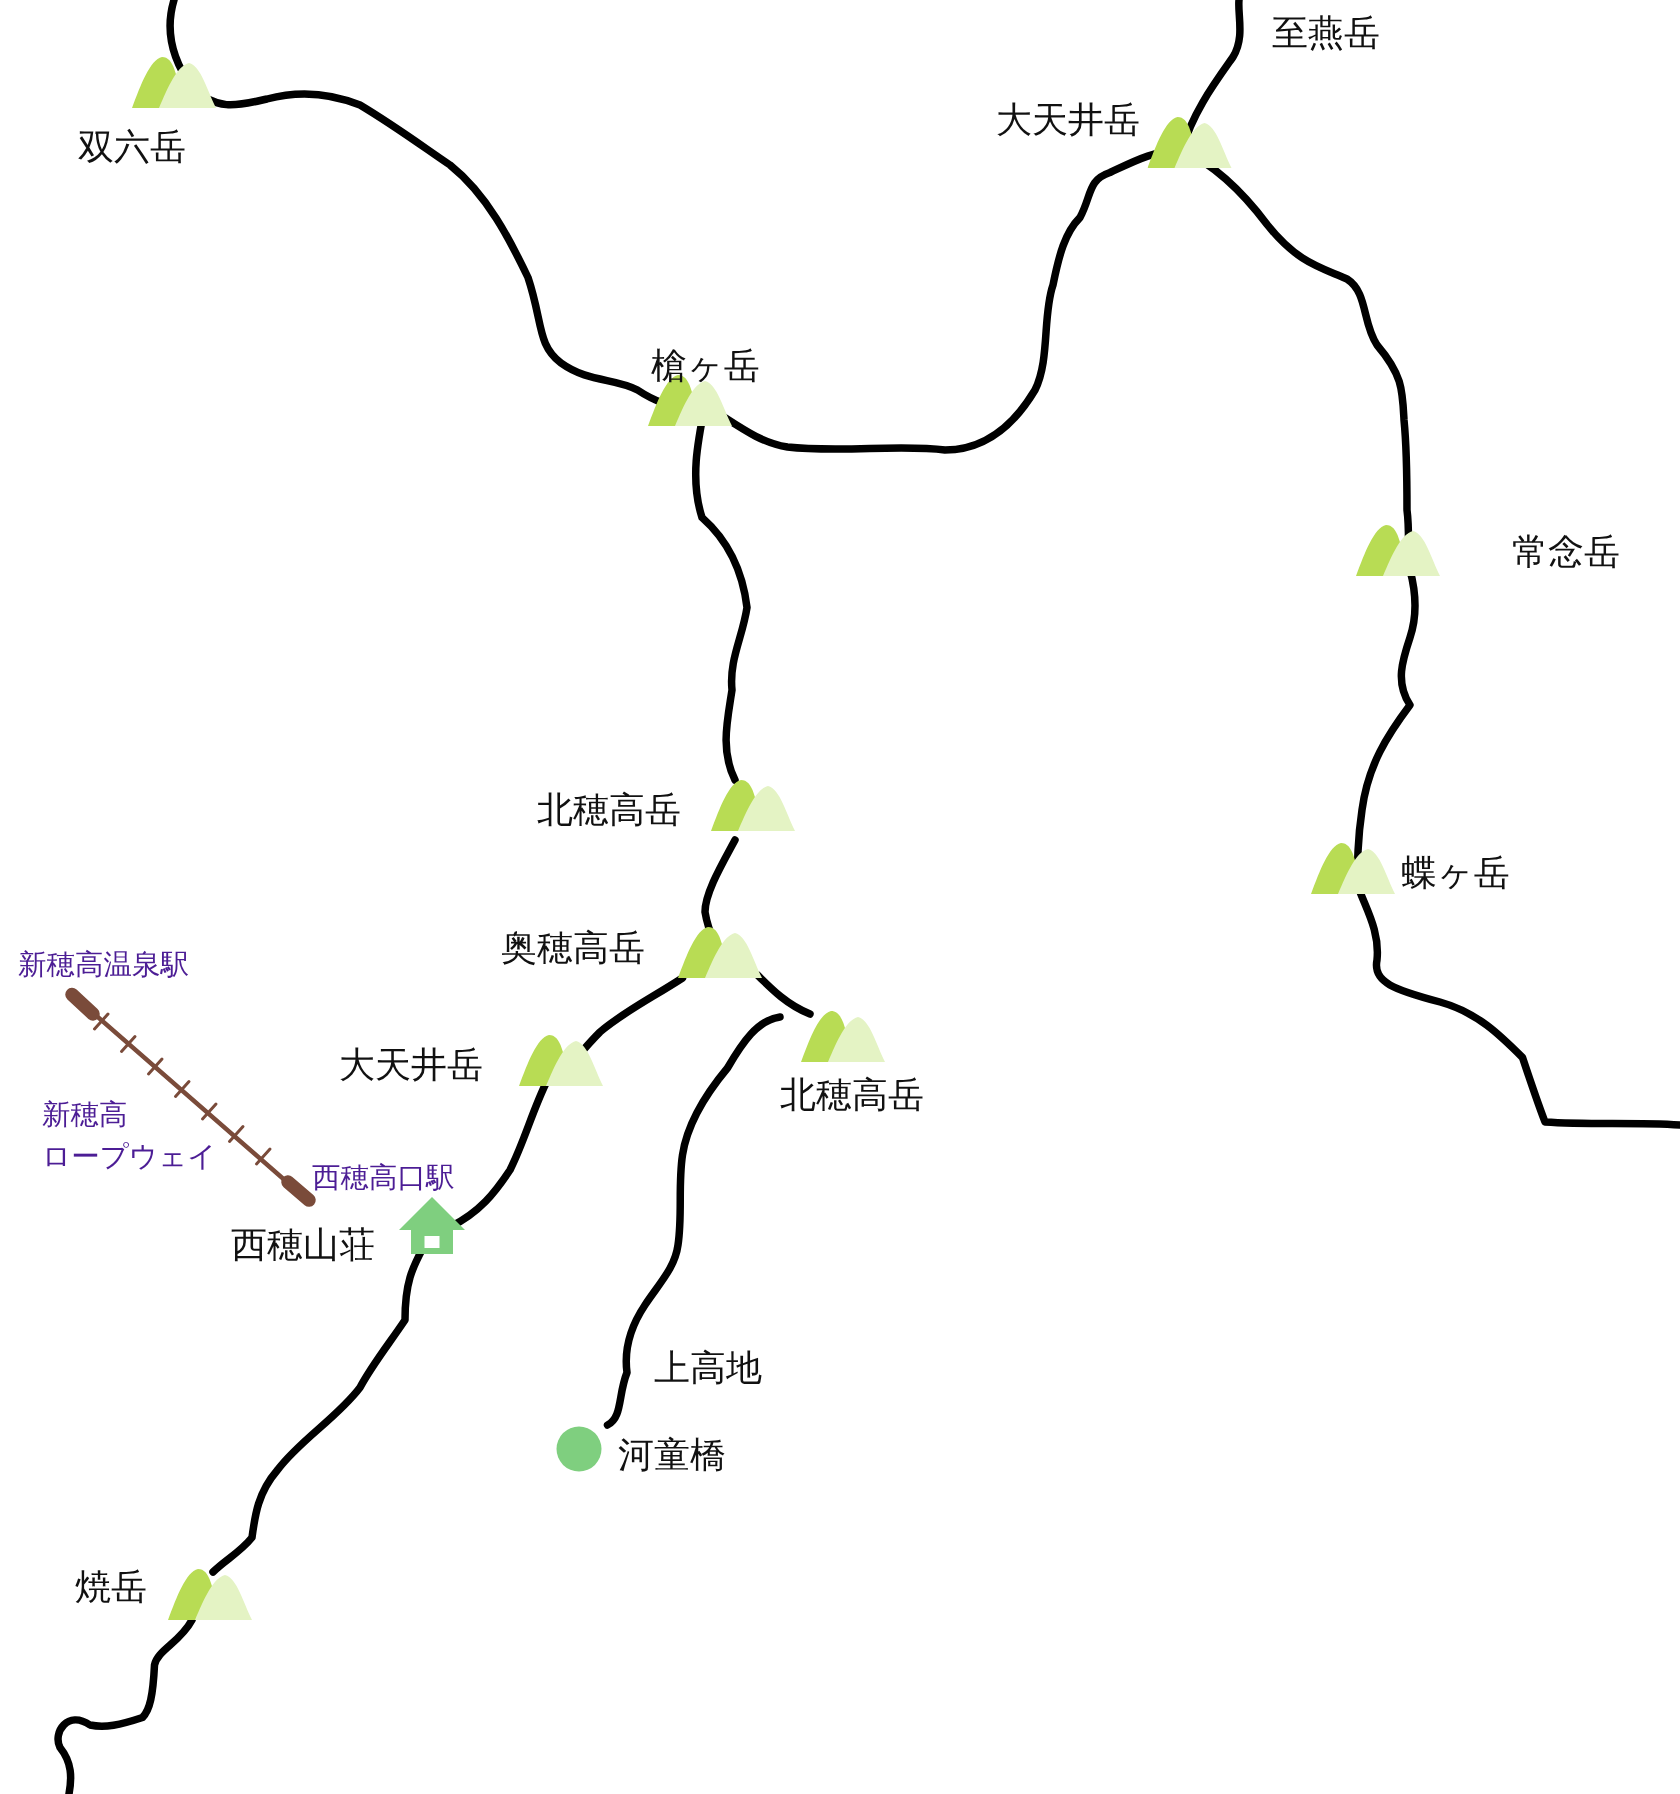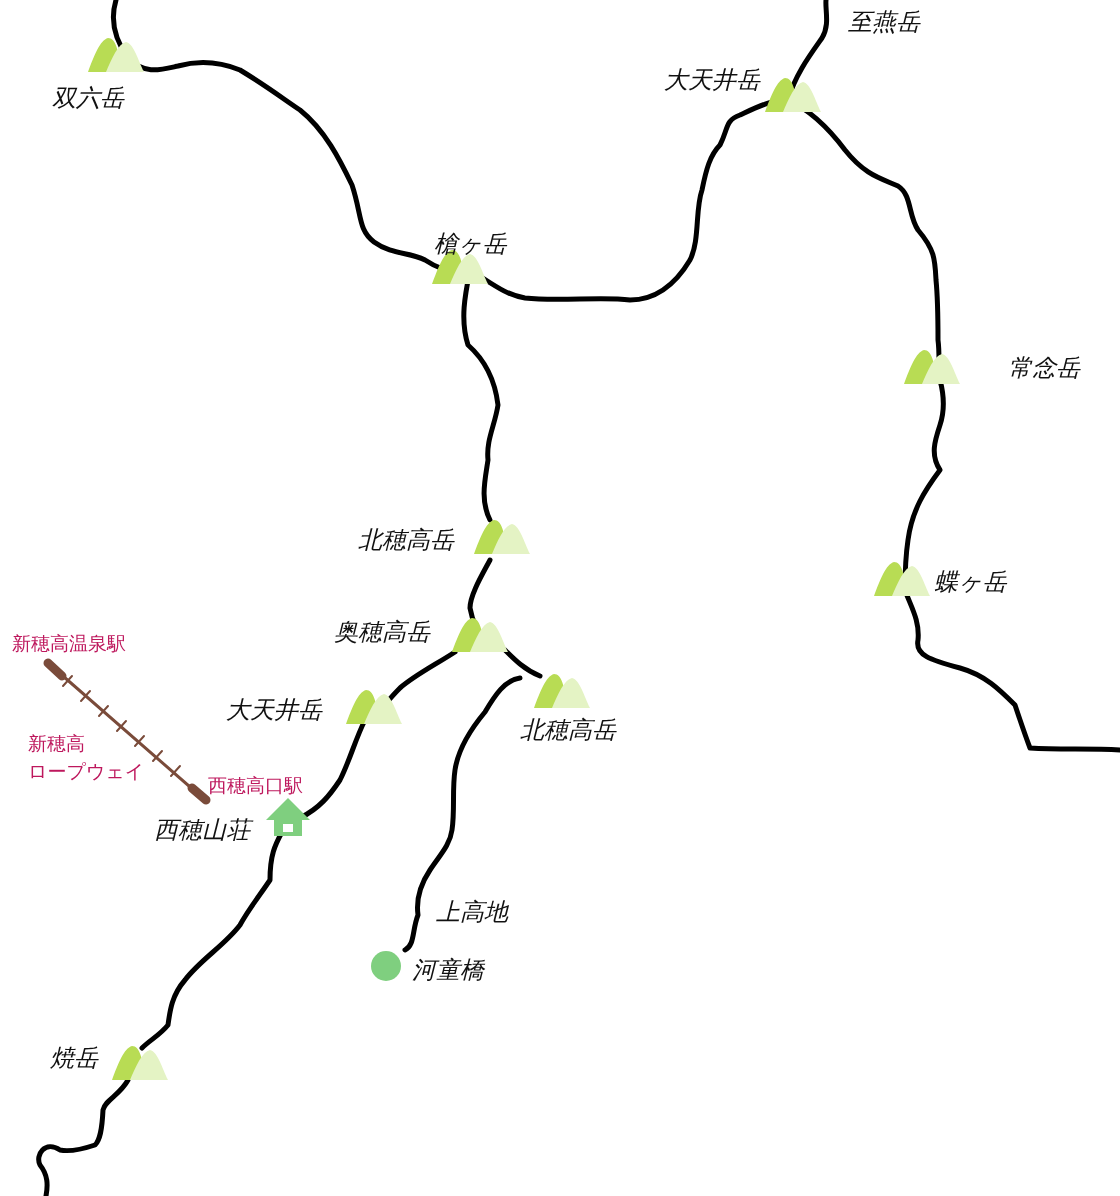--- a/index.html
+++ b/index.html
@@ -1,20 +1,20 @@
 <!DOCTYPE html>
 <html><head>
 <meta charset="utf-8">
 <style>
   html, body { margin: 0; padding: 0; background: #ffffff; }
   #map { position: relative; width: 1120px; height: 1196px; overflow: hidden; background: #ffffff; }
   svg.routes { position: absolute; left: 0; top: 0; }
   .label { position: absolute; font-family: "DejaVu Sans", sans-serif; color: #111111; white-space: nowrap; line-height: 1; }
-  .peak-label { font-size: 24px; font-style: italic; }
-  .orange { color: #be185d; font-size: 19px; }
+  .peak-label { font-size: 24px; }
+  .orange { color: #4c1d95; font-size: 19px; }
   .peak { position: absolute; width: 70px; height: 44px; }
 </style>
 </head>
 <body>
 
 <div id="map">
 
   <svg class="routes" width="1120" height="1196" viewBox="0 0 1120 1196">
     <g fill="none" stroke="#000" stroke-width="5" stroke-linecap="round" stroke-linejoin="round">
 

